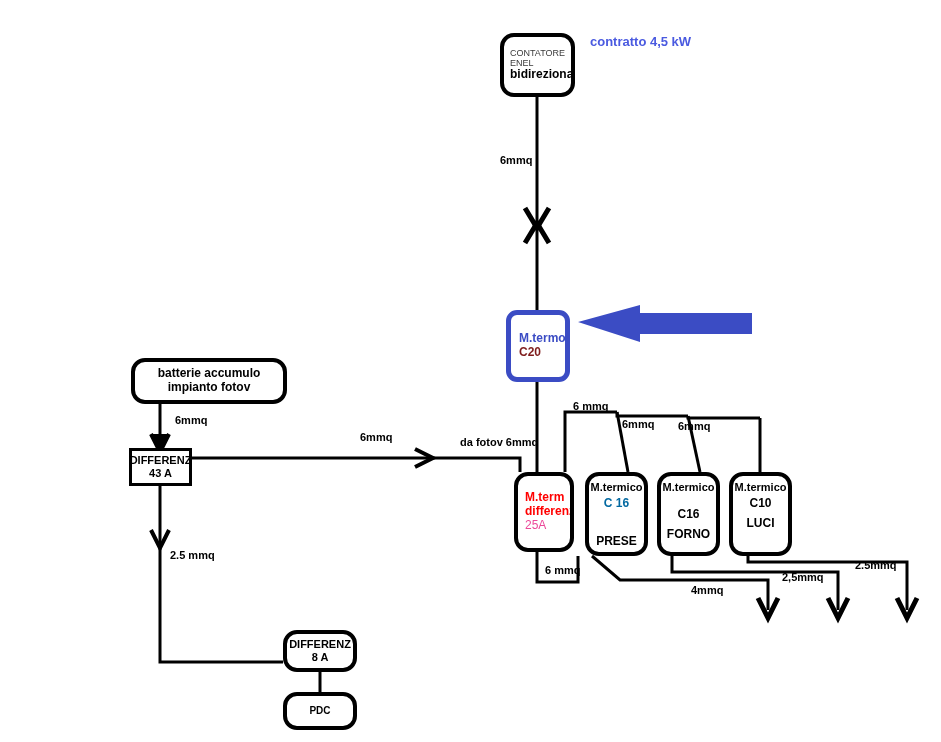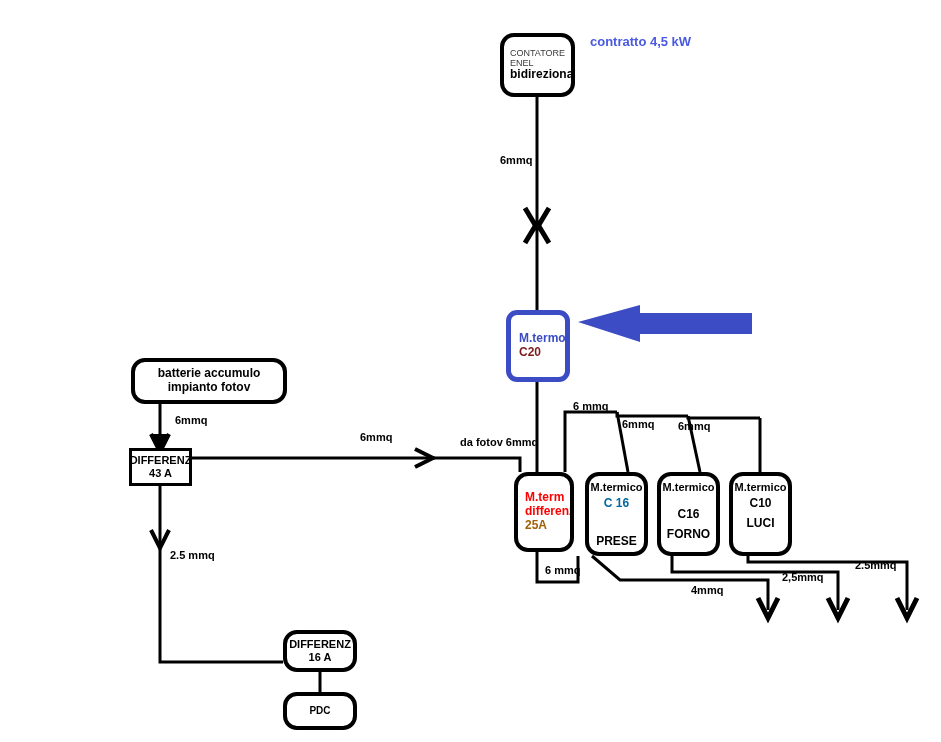--- a/index.html
+++ b/index.html
@@ -104,36 +104,36 @@
   </div>
 
   <div class="lbl" style="left:170px;top:550px;">2.5 mmq</div>
 
   <div class="lbl" style="left:360px;top:432px;">6mmq</div>
 
   <div class="lbl" style="left:460px;top:437px;">da fotov 6mmq</div>
 
   <div class="node round" style="left:283px;top:630px;width:74px;height:42px;">
     <span class="ln" style="font-size:11px;font-weight:bold;">DIFFERENZ</span>
-    <span class="ln" style="font-size:11px;font-weight:bold;">16 A</span>
+    <span class="ln" style="font-size:11px;font-weight:bold;">8 A</span>
   </div>
 
   <div class="node round" style="left:283px;top:692px;width:74px;height:38px;">
     <span class="ln" style="font-size:10px;font-weight:bold;">PDC</span>
   </div>
 
   <div class="lbl" style="left:573px;top:401px;">6 mmq</div>
   <div class="lbl" style="left:622px;top:419px;">6mmq</div>
   <div class="lbl" style="left:678px;top:421px;">6mmq</div>
 
   <div class="node round" style="left:514px;top:472px;width:60px;height:80px;
        align-items:flex-start;padding-left:7px;">
     <span class="ln" style="font-size:12px;font-weight:bold;color:#ff0000;">M.term</span>
     <span class="ln" style="font-size:12px;font-weight:bold;color:#ff0000;">differenz</span>
-    <span class="ln" style="font-size:12px;font-weight:bold;color:#a16207;">25A</span>
+    <span class="ln" style="font-size:12px;font-weight:normal;color:#ec4899;">25A</span>
   </div>
 
   <div class="node round" style="left:585px;top:472px;width:63px;height:84px;
        justify-content:flex-start;padding-top:5px;">
     <span class="ln" style="font-size:11px;font-weight:bold;">M.termico</span>
     <span class="ln" style="font-size:12px;font-weight:bold;color:#0369a1;margin-top:3px;">C 16</span>
     <span class="ln" style="font-size:12px;font-weight:bold;margin-top:25px;">PRESE</span>
   </div>
 
   <div class="node round" style="left:657px;top:472px;width:63px;height:84px;

